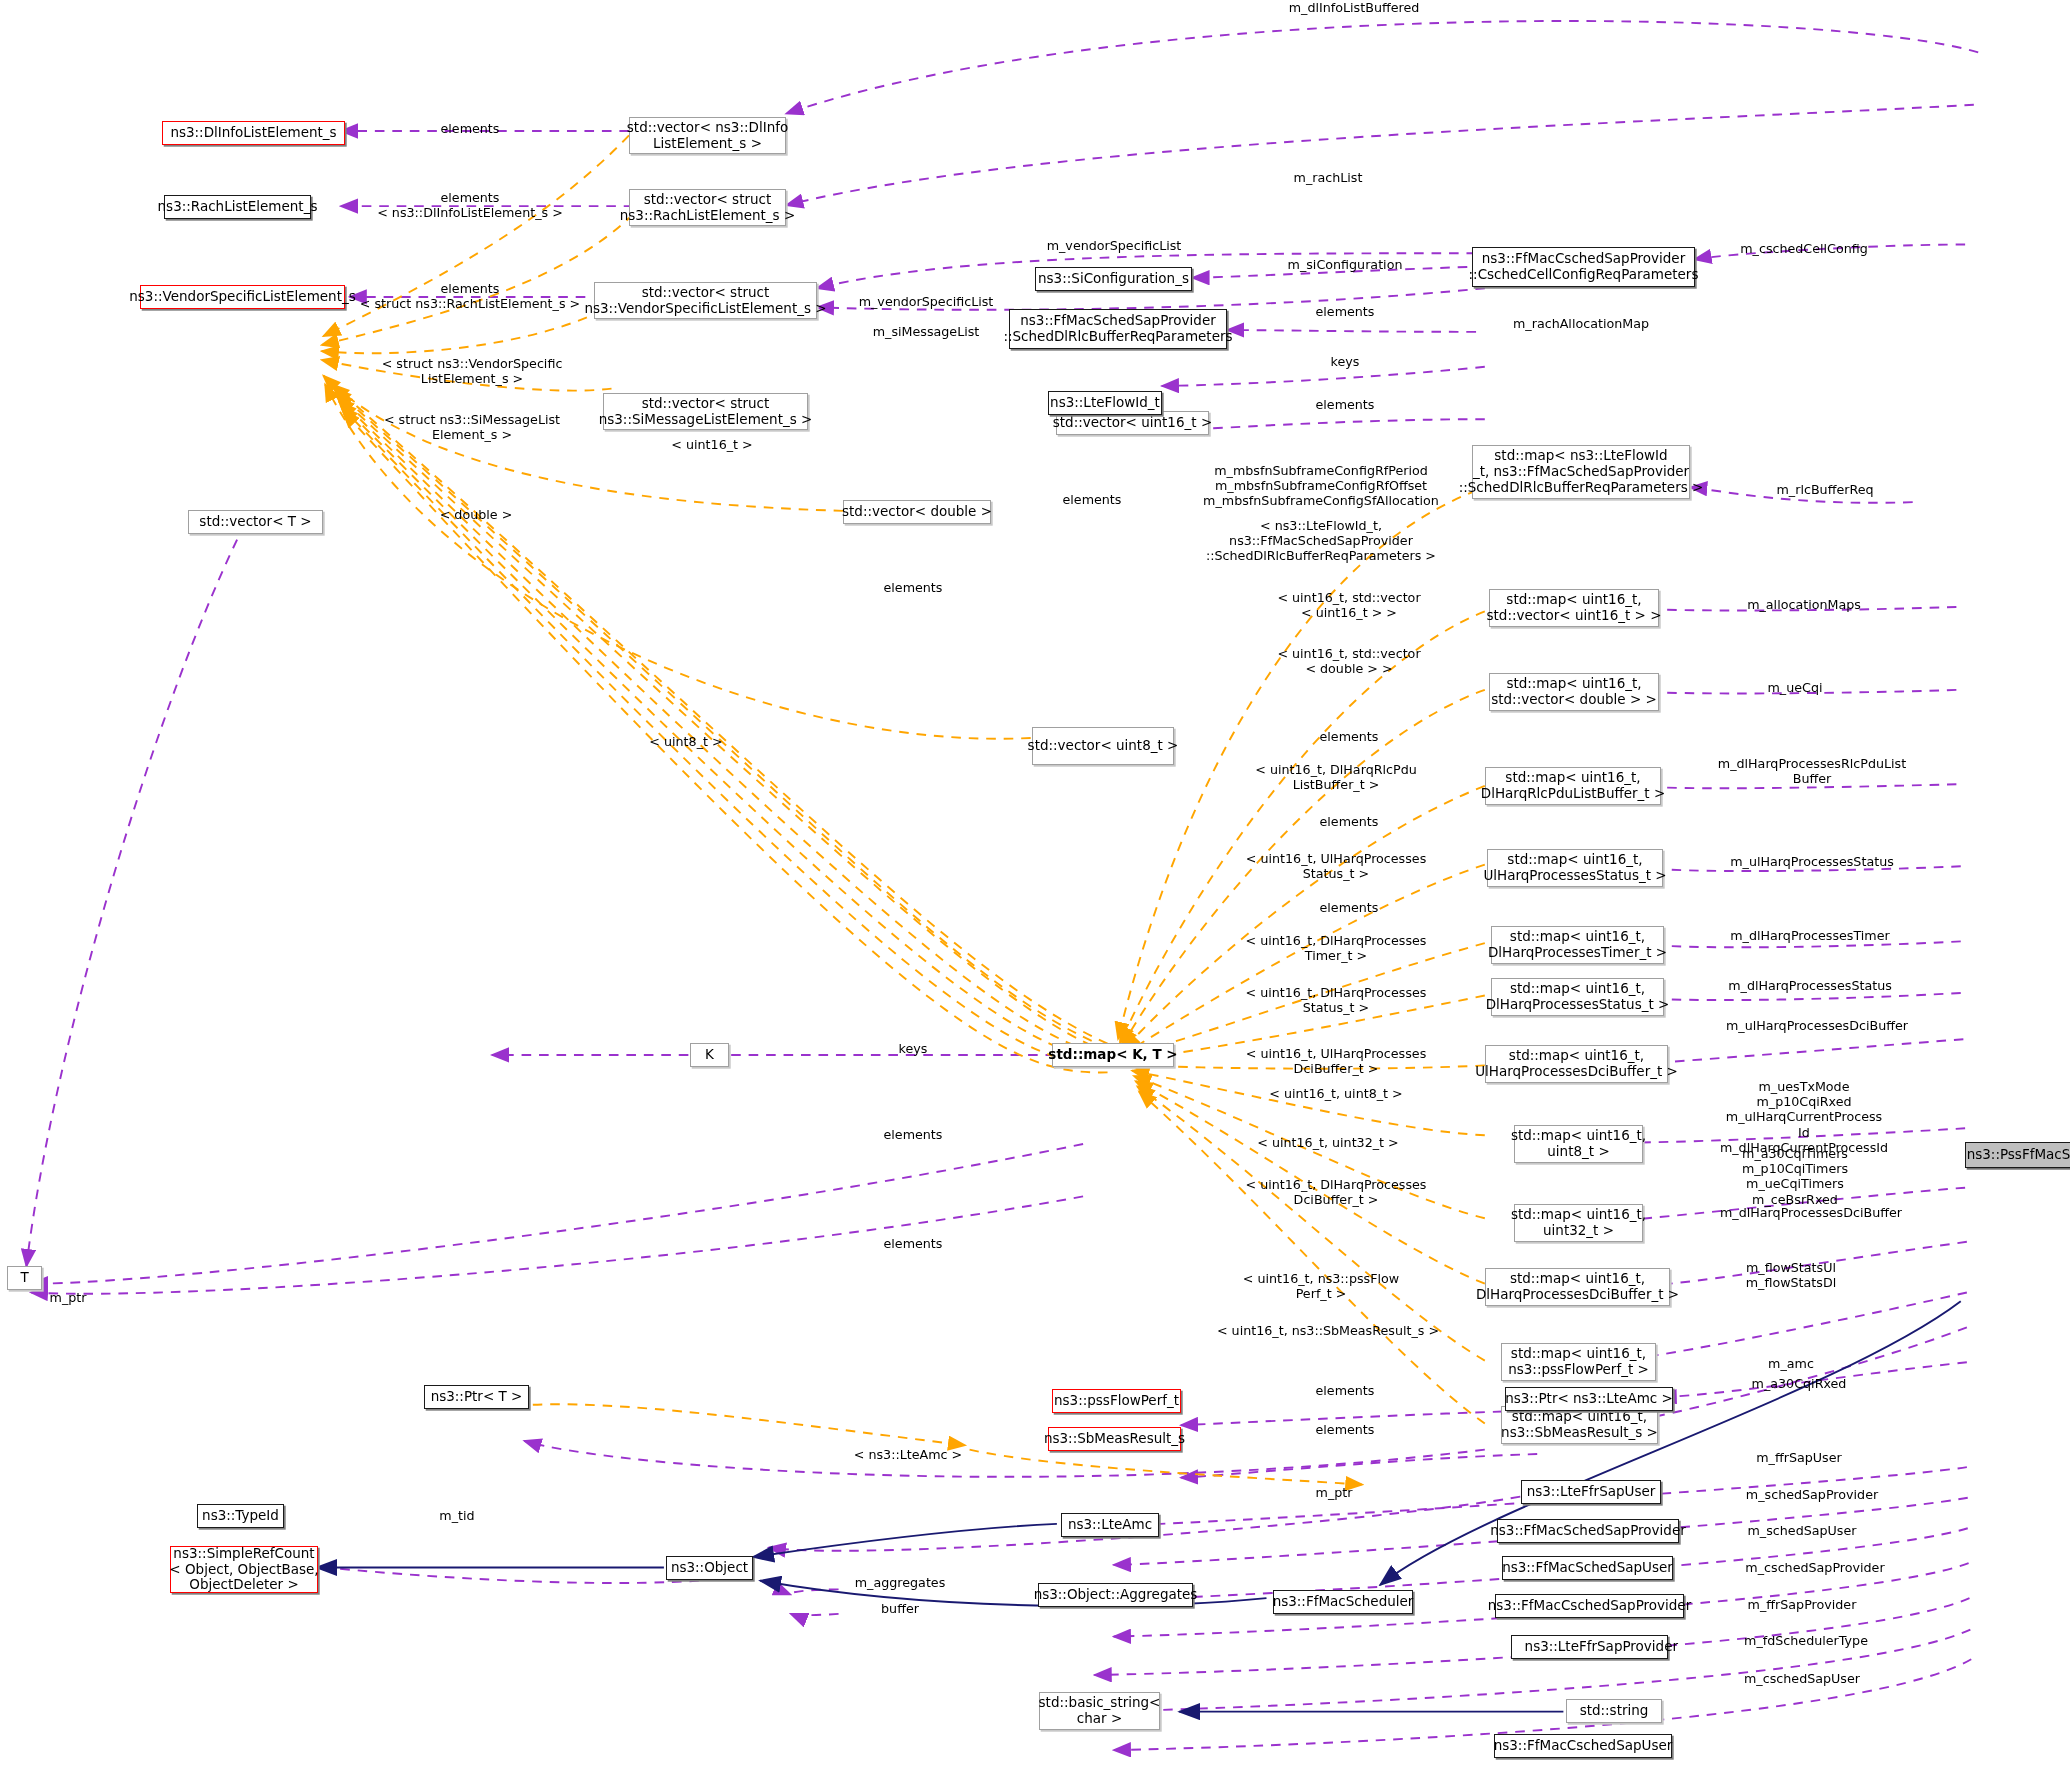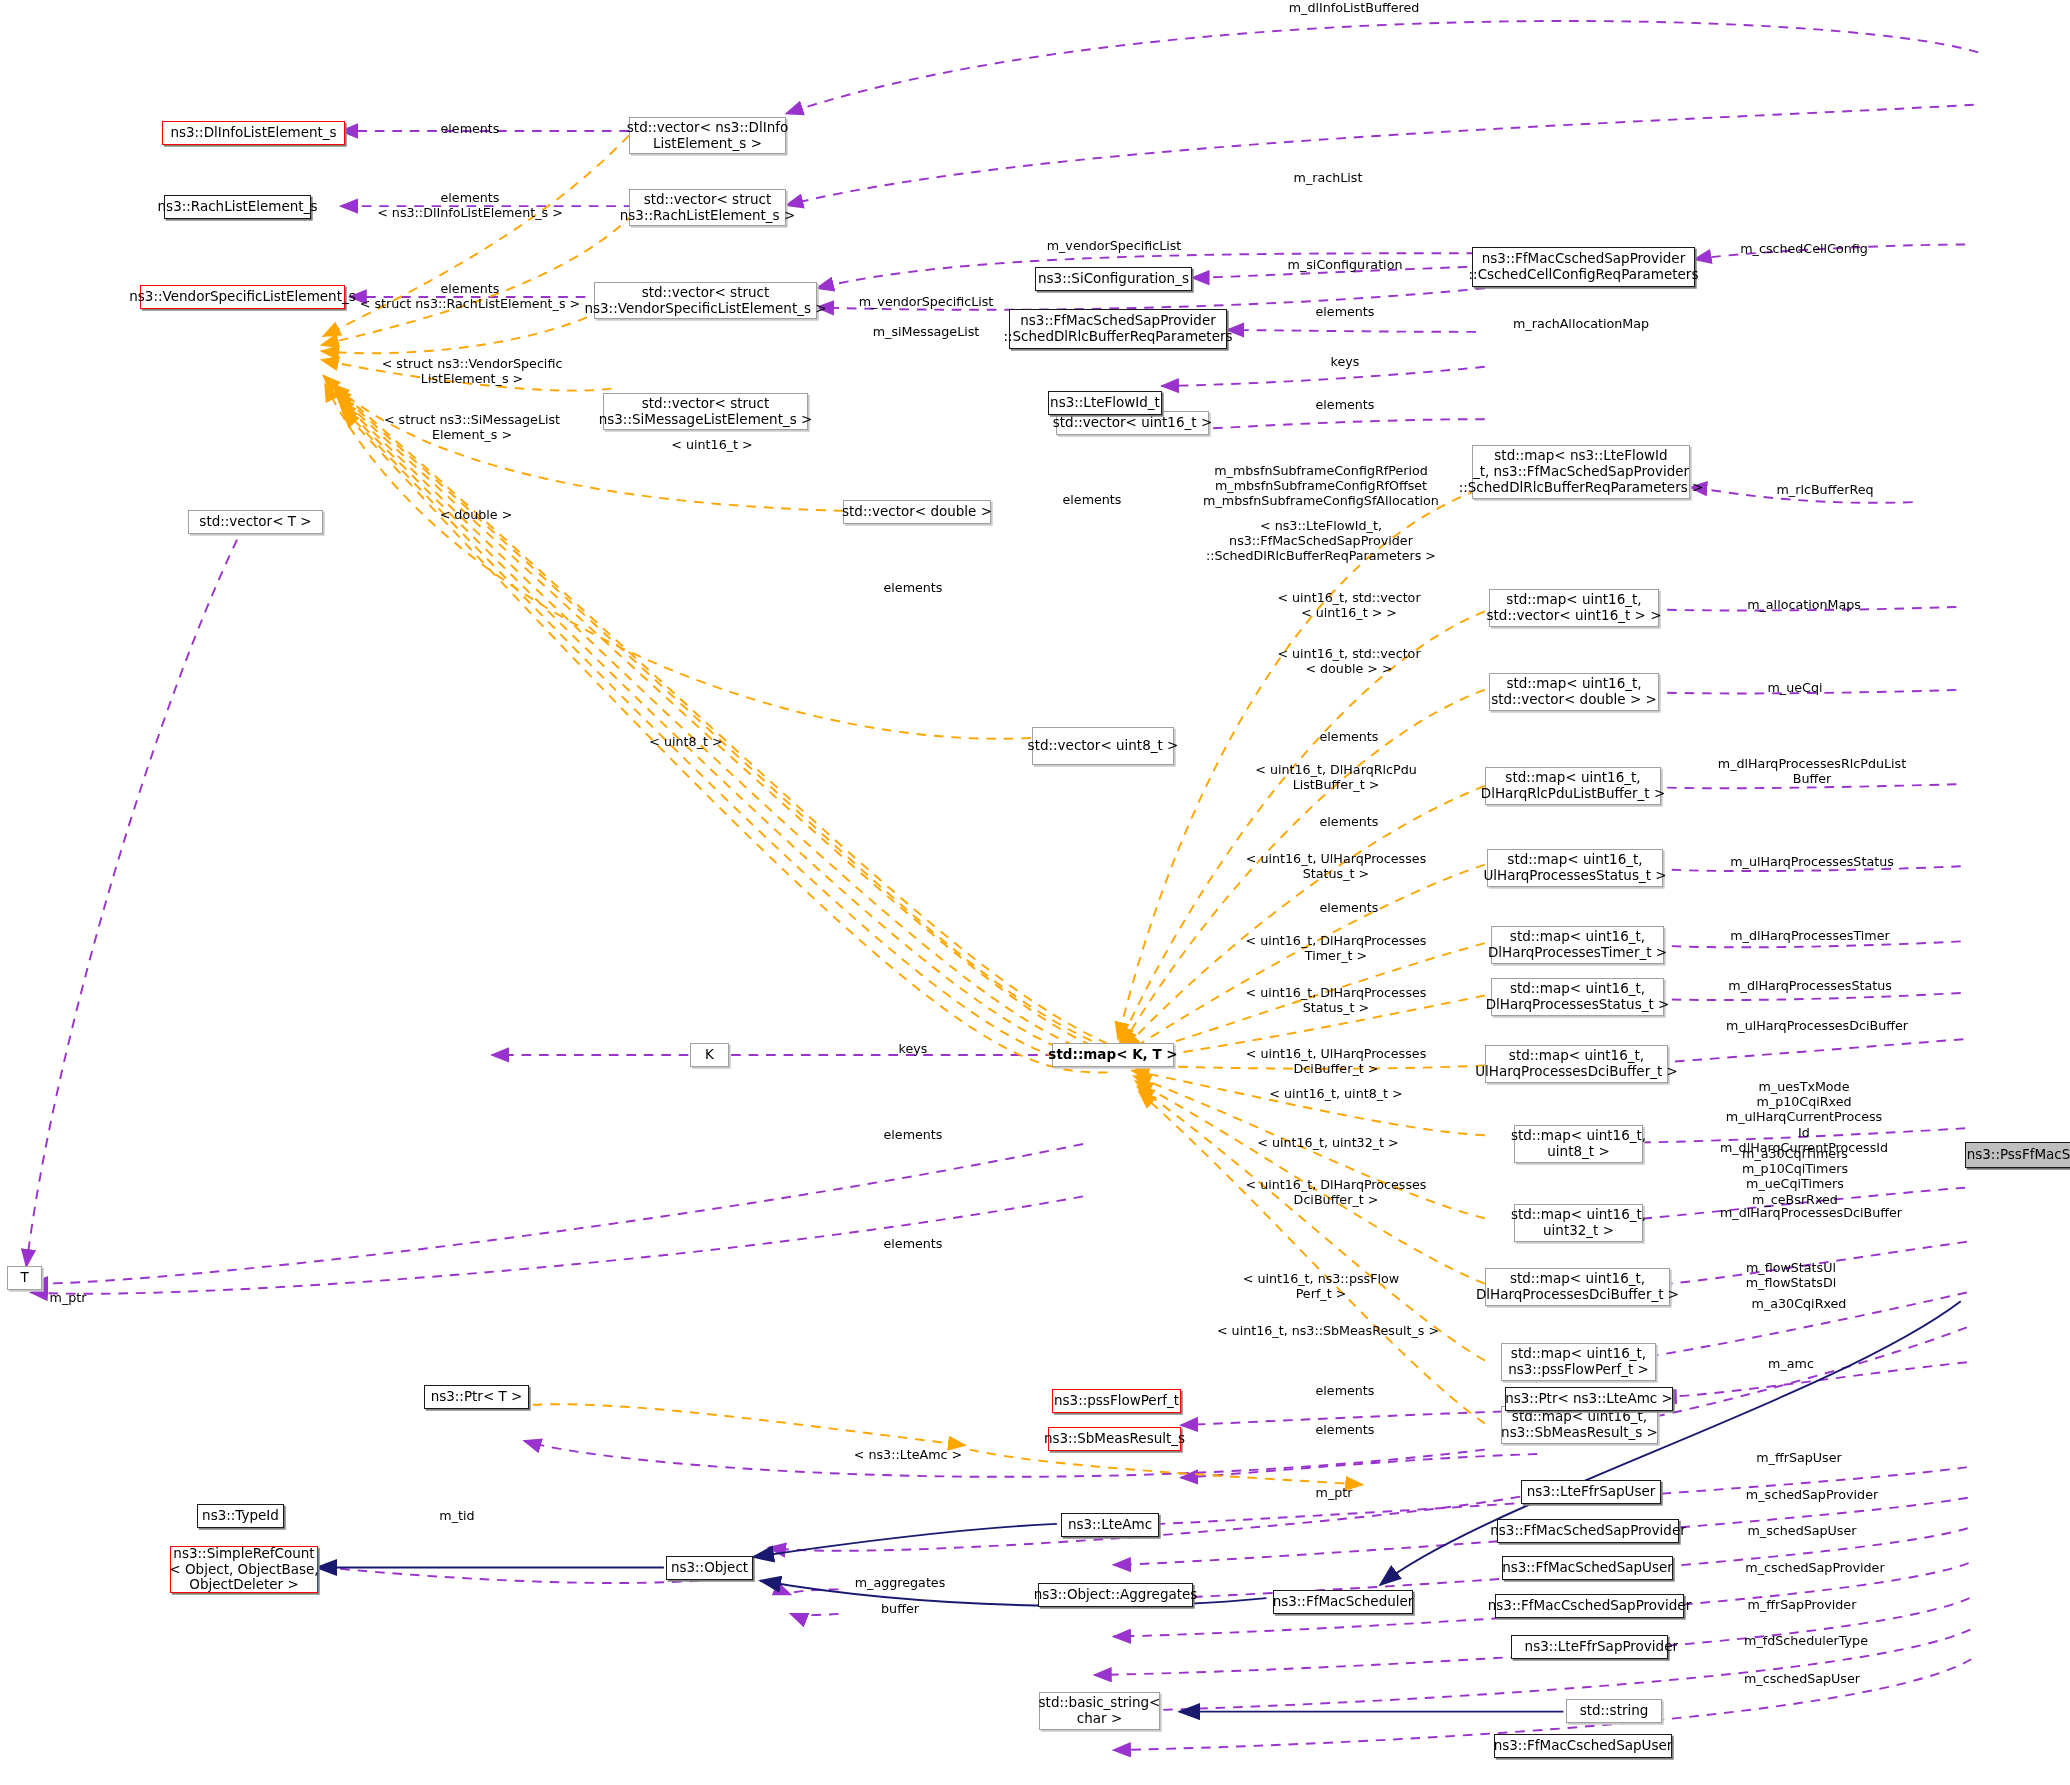--- a/index.html
+++ b/index.html
@@ -338,21 +338,21 @@
   <div class="elabel" style="left:913px;top:1127px;">elements</div>
   <div class="elabel" style="left:1336px;top:1177px;">&lt; uint16_t, DlHarqProcesses
 DciBuffer_t &gt;</div>
   <div class="elabel" style="left:1811px;top:1205px;">m_dlHarqProcessesDciBuffer</div>
   <div class="elabel" style="left:913px;top:1236px;">elements</div>
   <div class="elabel" style="left:1321px;top:1271px;">&lt; uint16_t, ns3::pssFlow
 Perf_t &gt;</div>
   <div class="elabel" style="left:1791px;top:1260px;">m_flowStatsUl
 m_flowStatsDl</div>
   <div class="elabel" style="left:1328px;top:1323px;">&lt; uint16_t, ns3::SbMeasResult_s &gt;</div>
-  <div class="elabel" style="left:1799px;top:1296px;">m_a30CqiRxed</div>
+  <div class="elabel" style="left:1799px;top:1376px;">m_a30CqiRxed</div>
   <div class="elabel" style="left:1345px;top:1383px;">elements</div>
   <div class="elabel" style="left:1345px;top:1422px;">elements</div>
   <div class="elabel" style="left:1791px;top:1356px;">m_amc</div>
   <div class="elabel" style="left:68px;top:1290px;">m_ptr</div>
   <div class="elabel" style="left:908px;top:1447px;">&lt; ns3::LteAmc &gt;</div>
   <div class="elabel" style="left:1334px;top:1485px;">m_ptr</div>
   <div class="elabel" style="left:457px;top:1508px;">m_tid</div>
   <div class="elabel" style="left:900px;top:1575px;">m_aggregates</div>
   <div class="elabel" style="left:900px;top:1601px;">buffer</div>
   <div class="elabel" style="left:1799px;top:1450px;">m_ffrSapUser</div>

